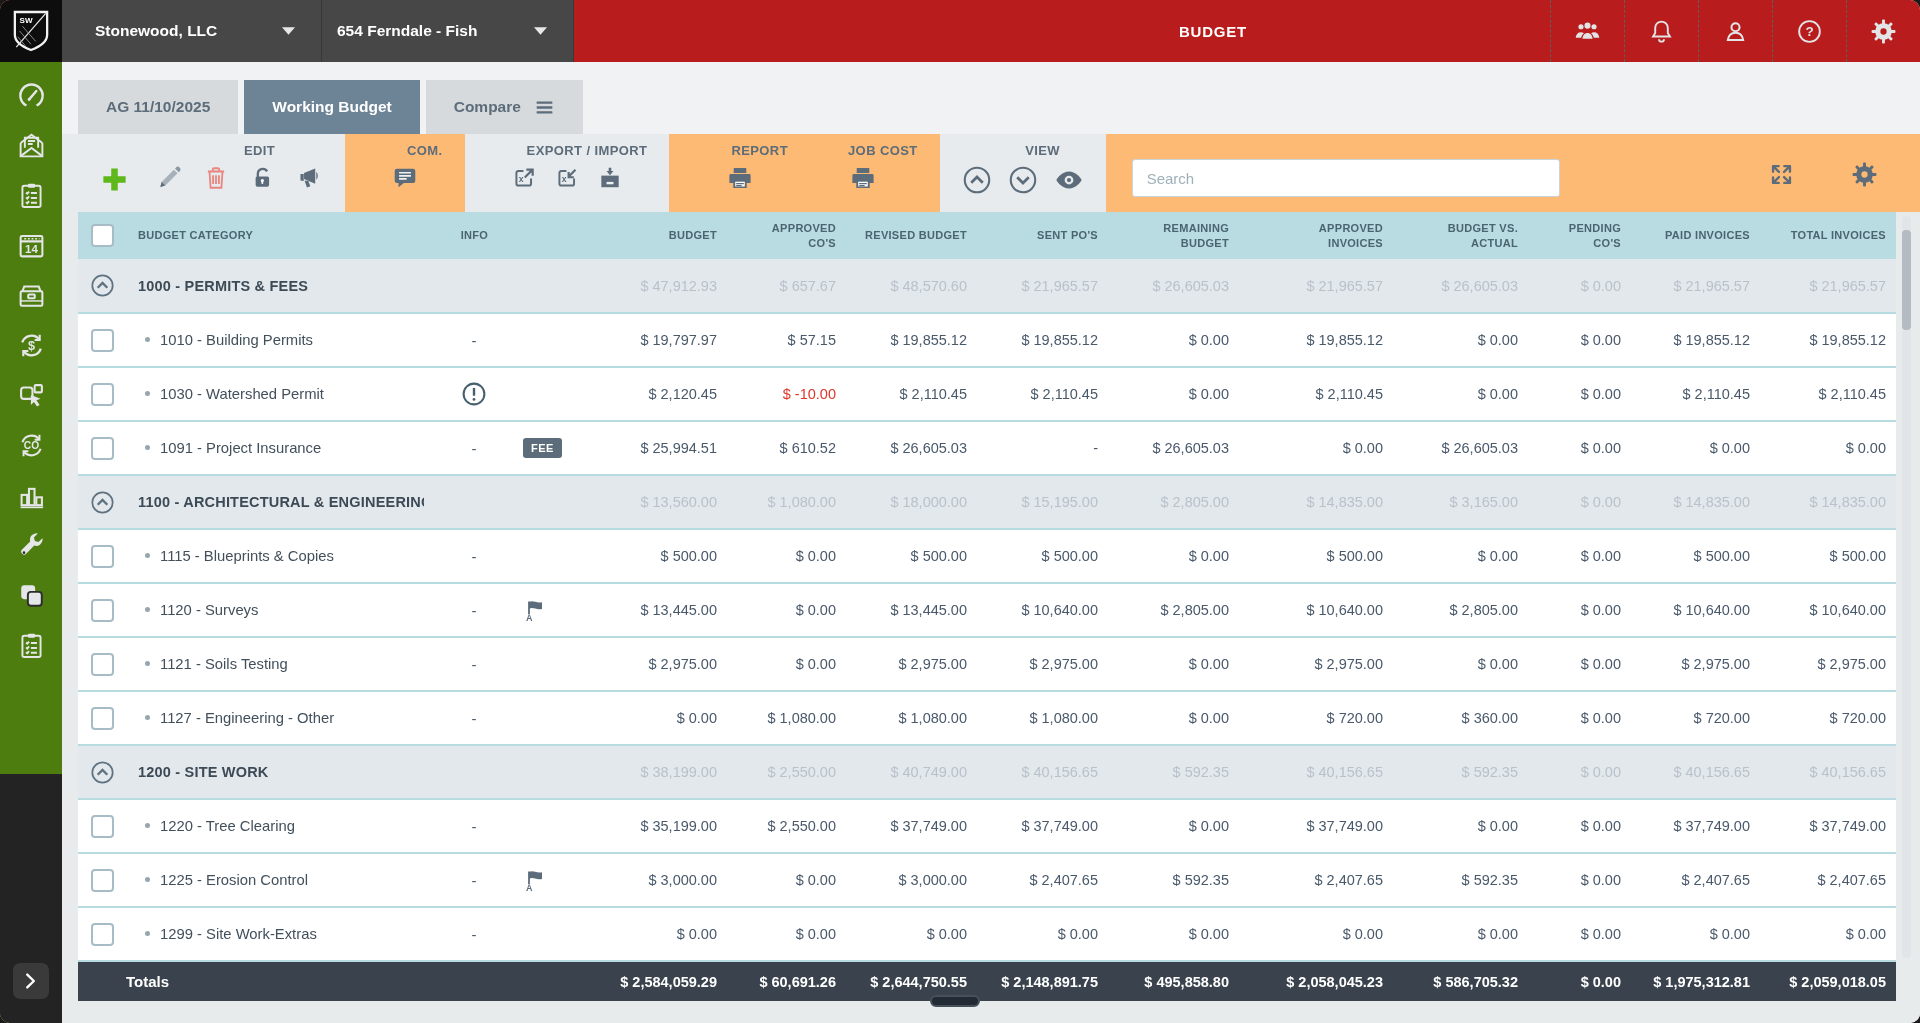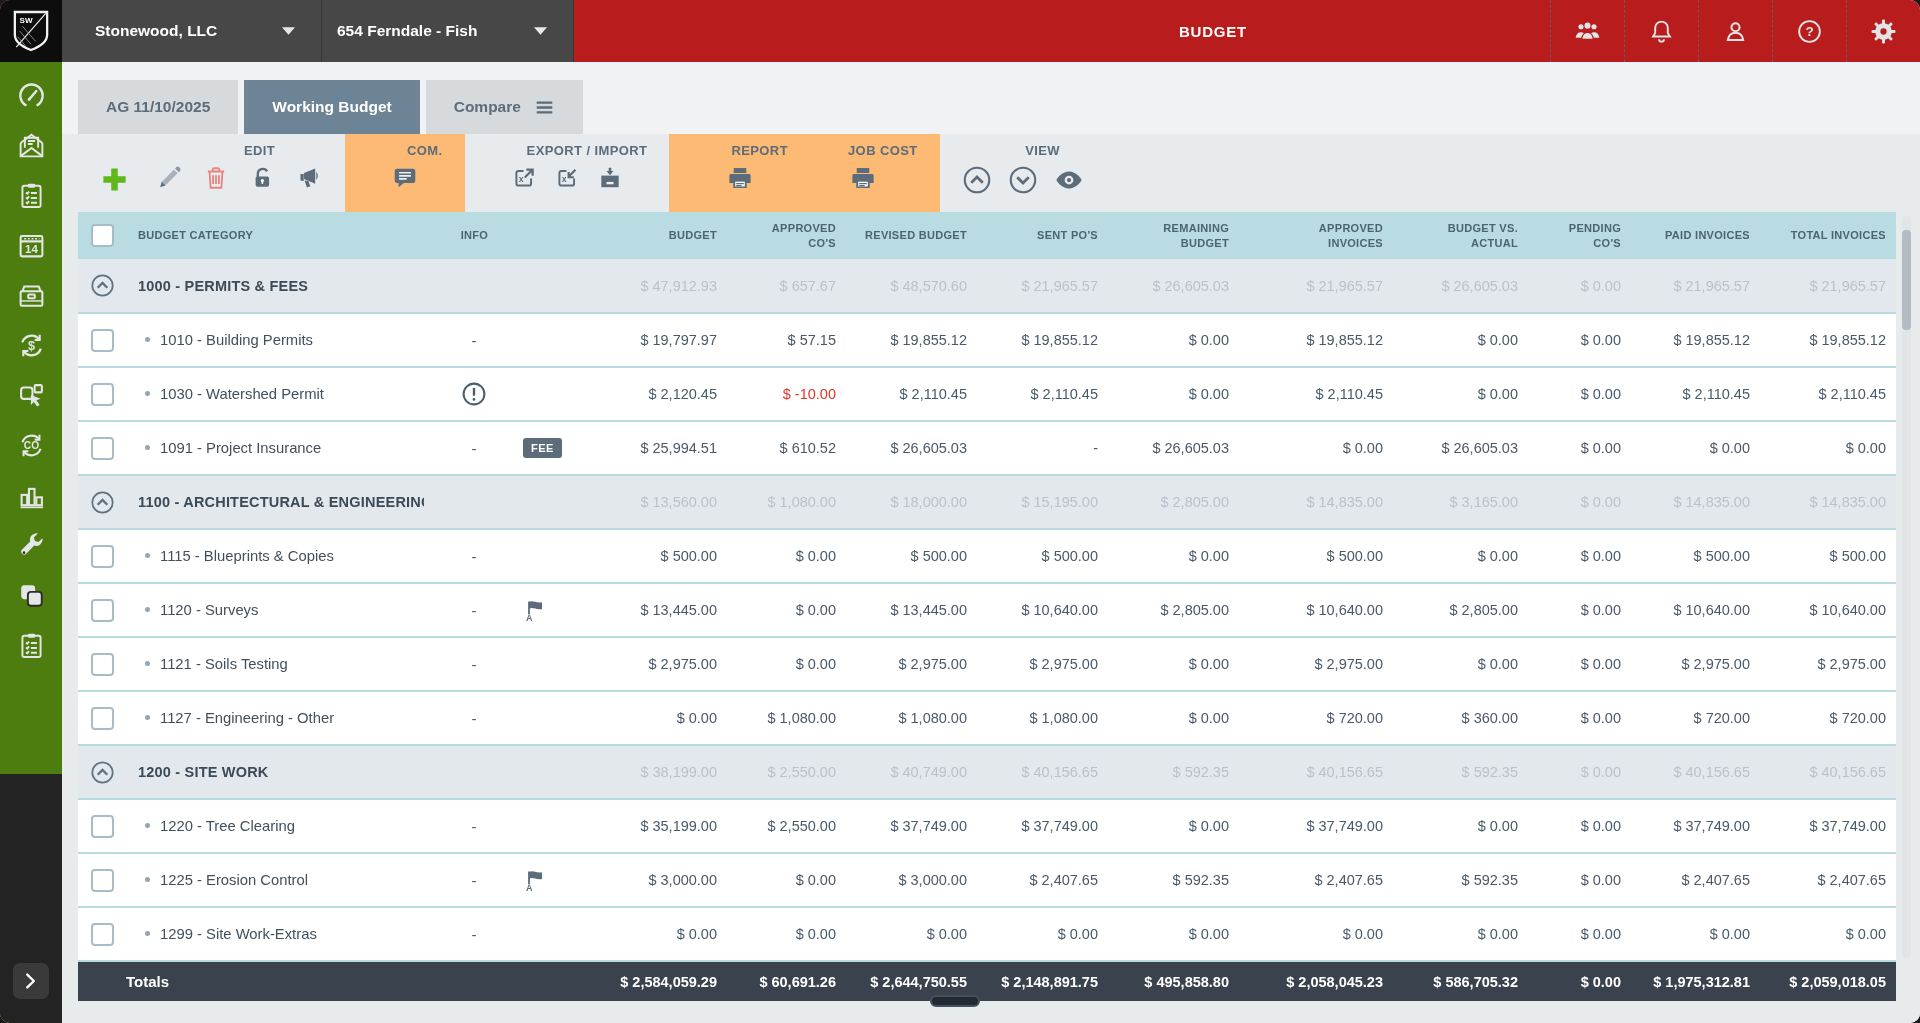--- a/index.html
+++ b/index.html
@@ -469,20 +469,45 @@
                 </svg>
               </span>
             <span class="tico circ" data-icon="eye">
                 <svg viewBox="0 0 24 24">
                   <path d="M12 5.2C6.8 5.2 3 9.7 1.9 12c1.1 2.3 4.9 6.8 10.1 6.8s9-4.5 10.1-6.8C21 9.7 17.2 5.2 12 5.2z" fill="currentColor"></path>
                   <circle cx="12" cy="12" r="3.5" fill="#e7ebed"></circle>
                   <circle cx="12" cy="12" r="1.7" fill="currentColor"></circle>
                 </svg>
               </span>
           </div>
+        </div>
+      </div>
+      <div class="tsec light grow">
+        <input class="searchbox" type="text" placeholder="Search" style="">
+        <div class="tright">
+          <span class="tico" data-icon="expand">
+              <svg viewBox="0 0 24 24" fill="none" stroke="currentColor" stroke-width="2.1" stroke-linecap="round" stroke-linejoin="round">
+                <path d="M9.5 4.5H4.5v5M4.7 4.7l5 5M14.5 4.5h5v5M19.3 4.7l-5 5M9.5 19.5H4.5v-5M4.7 19.3l5-5M14.5 19.5h5v-5M19.3 19.3l-5-5"></path>
+              </svg>
+            </span>
+          <span class="tico" data-icon="gear">
+              <svg viewBox="0 0 24 24" fill="currentColor">
+                <g>
+                  <rect x="10.7" y="1.4" width="2.6" height="4.4" rx="0.8"></rect>
+                  <rect x="10.7" y="18.2" width="2.6" height="4.4" rx="0.8"></rect>
+                  <rect x="1.4" y="10.7" width="4.4" height="2.6" rx="0.8"></rect>
+                  <rect x="18.2" y="10.7" width="4.4" height="2.6" rx="0.8"></rect>
+                  <rect x="10.7" y="1.4" width="2.6" height="4.4" rx="0.8" transform="rotate(45 12 12)"></rect>
+                  <rect x="10.7" y="18.2" width="2.6" height="4.4" rx="0.8" transform="rotate(45 12 12)"></rect>
+                  <rect x="10.7" y="1.4" width="2.6" height="4.4" rx="0.8" transform="rotate(-45 12 12)"></rect>
+                  <rect x="10.7" y="18.2" width="2.6" height="4.4" rx="0.8" transform="rotate(-45 12 12)"></rect>
+                </g>
+                <path fill-rule="evenodd" d="M12 4.6a7.4 7.4 0 1 0 0 14.8 7.4 7.4 0 0 0 0-14.8zm0 4.6a2.8 2.8 0 1 1 0 5.6 2.8 2.8 0 0 1 0-5.6z"></path>
+              </svg>
+            </span>
         </div>
       </div>
     </div>
 
     <div class="tablewrap">
       <table>
         <colgroup>
           <col style="width:48px">
             <col style="width:298px">
             <col style="width:155px">

